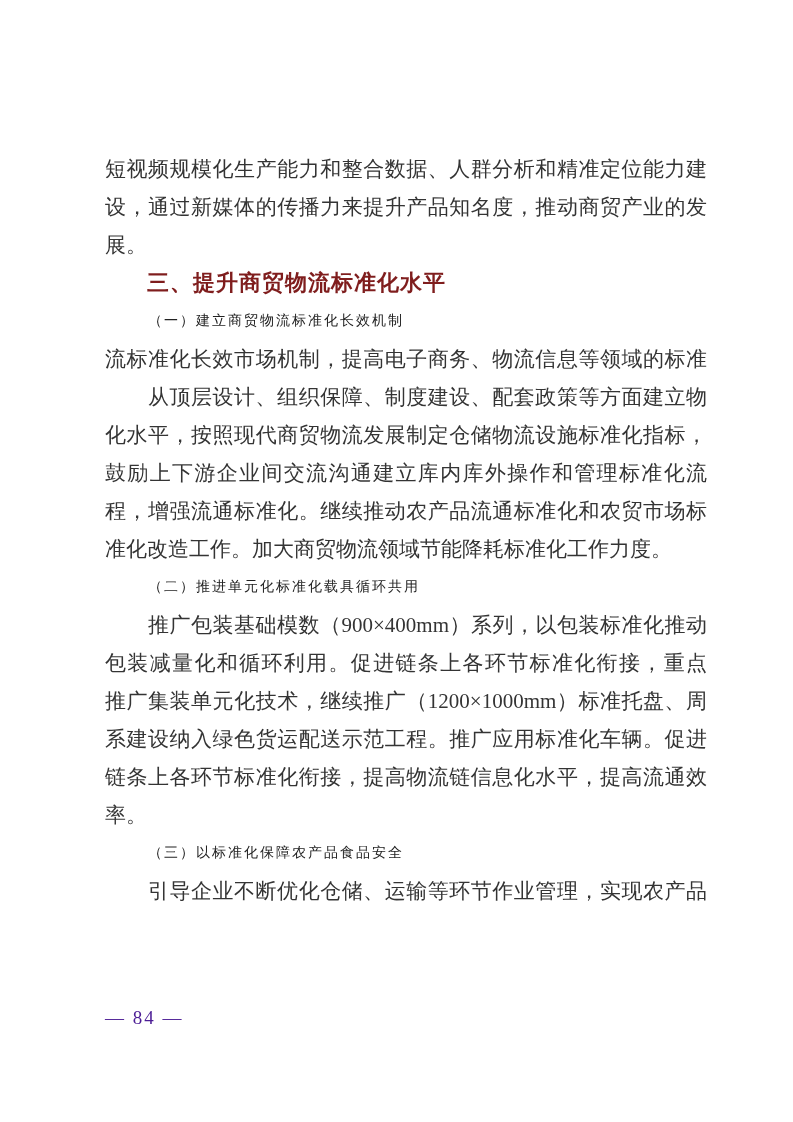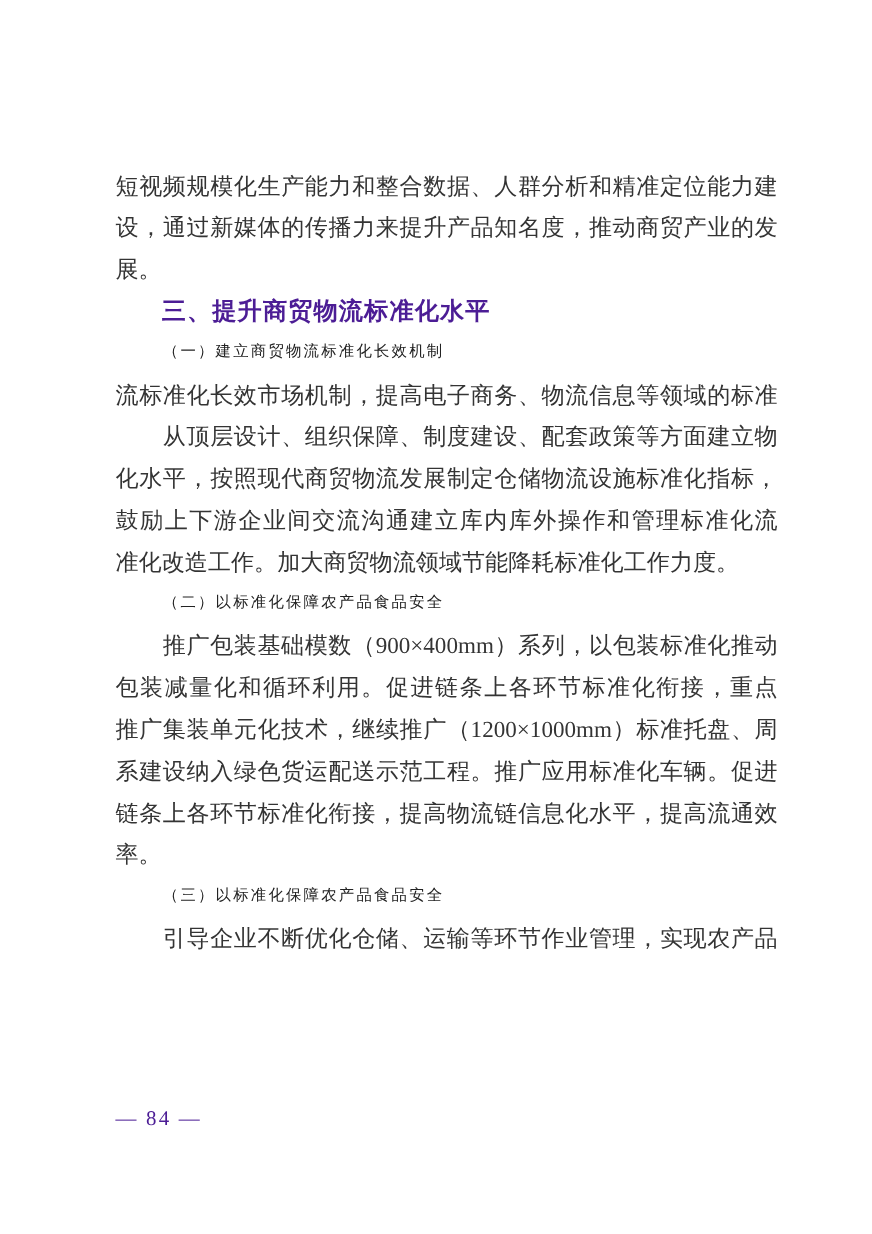--- a/index.html
+++ b/index.html
@@ -41,21 +41,21 @@
     text-align-last: left;
   }
   .heading1 {
     height: 38px;
     line-height: 38px;
     padding-left: 42px;
     font-family: "Liberation Sans", "DejaVu Sans", sans-serif;
     font-weight: 700;
     font-size: 22px;
     letter-spacing: 1px;
-    color: #4c1d95;
+    color: #7f1d1d;
     white-space: nowrap;
   }
   .heading2 {
     height: 38px;
     line-height: 38px;
     padding-left: 43px;
     font-size: 14px;
     letter-spacing: 2px;
     color: #222222;
     white-space: nowrap;
@@ -77,22 +77,23 @@
   <div class="doc">
       <div class="line">短视频规模化生产能力和整合数据、人群分析和精准定位能力建</div>
       <div class="line">设，通过新媒体的传播力来提升产品知名度，推动商贸产业的发</div>
       <div class="line last">展。</div>
       <div class="heading1">三、提升商贸物流标准化水平</div>
       <div class="heading2">（一）建立商贸物流标准化长效机制</div>
       <div class="line">流标准化长效市场机制，提高电子商务、物流信息等领域的标准</div>
       <div class="line indent">从顶层设计、组织保障、制度建设、配套政策等方面建立物</div>
       <div class="line">化水平，按照现代商贸物流发展制定仓储物流设施标准化指标，</div>
       <div class="line">鼓励上下游企业间交流沟通建立库内库外操作和管理标准化流</div>
+      <div class="line">程，增强流通标准化。继续推动农产品流通标准化和农贸市场标</div>
       <div class="line last">准化改造工作。加大商贸物流领域节能降耗标准化工作力度。</div>
-      <div class="heading2">（二）以标准化保障农产品食品安全</div>
+      <div class="heading2">（二）推进单元化标准化载具循环共用</div>
       <div class="line indent">推广包装基础模数（900×400mm）系列，以包装标准化推动</div>
       <div class="line">包装减量化和循环利用。促进链条上各环节标准化衔接，重点</div>
       <div class="line">推广集装单元化技术，继续推广（1200×1000mm）标准托盘、周</div>
       <div class="line">系建设纳入绿色货运配送示范工程。推广应用标准化车辆。促进</div>
       <div class="line">链条上各环节标准化衔接，提高物流链信息化水平，提高流通效</div>
       <div class="line last">率。</div>
       <div class="heading2">（三）以标准化保障农产品食品安全</div>
       <div class="line indent">引导企业不断优化仓储、运输等环节作业管理，实现农产品</div>
     </div>
   <div class="footer">

